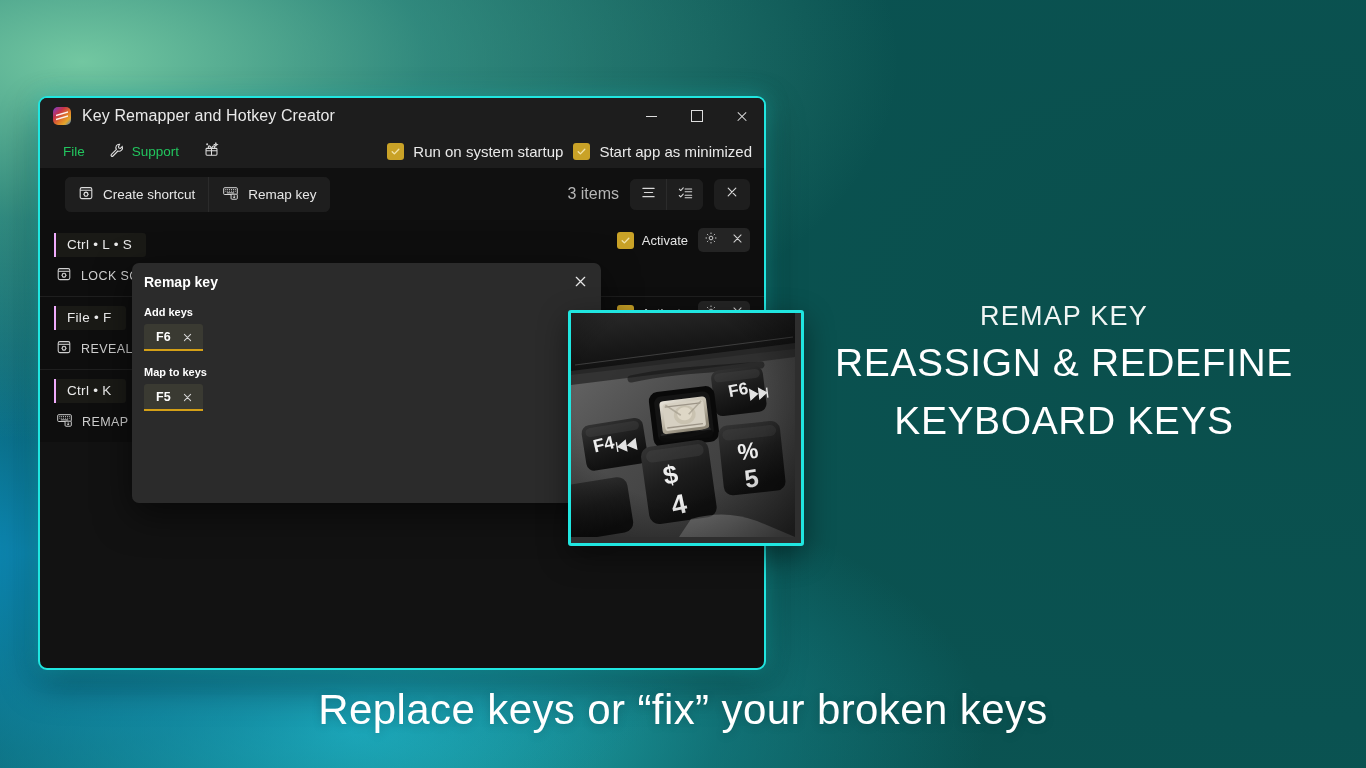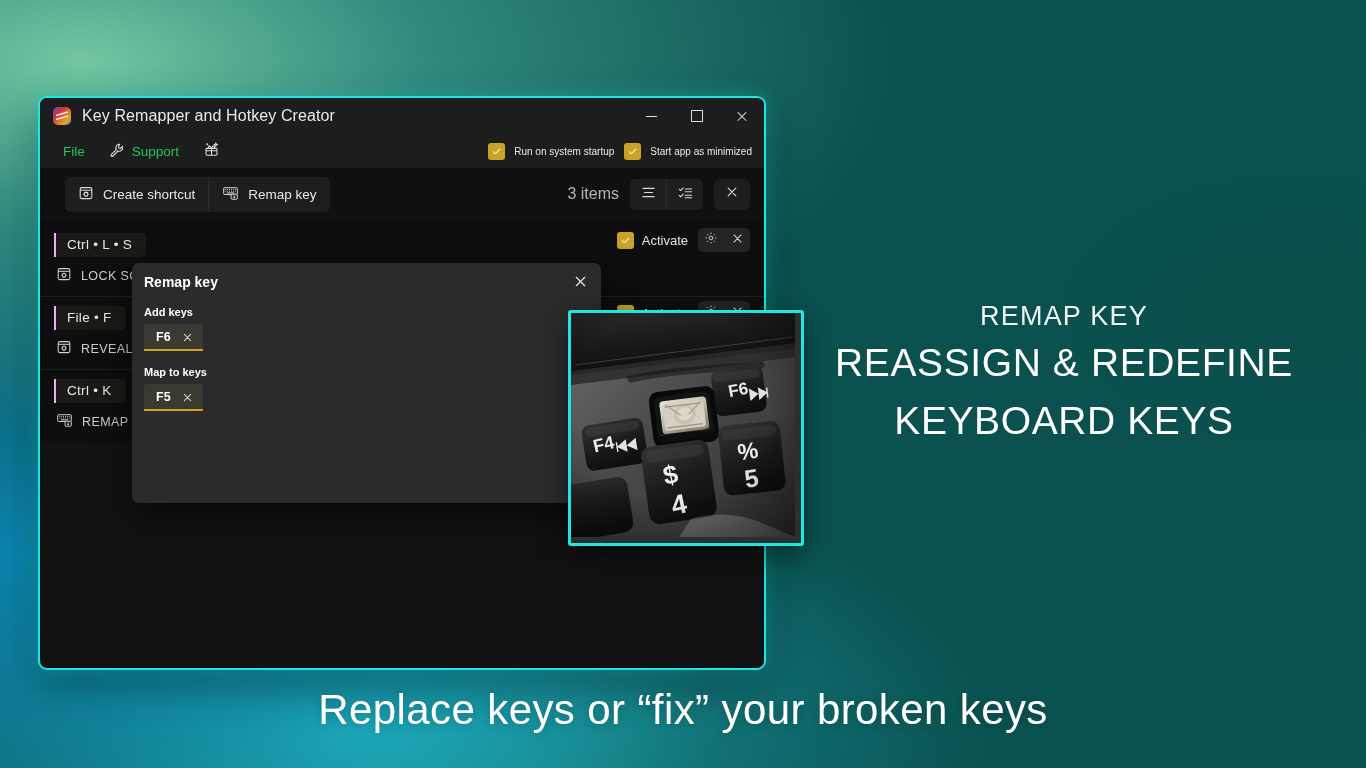--- a/index.html
+++ b/index.html
@@ -120,21 +120,21 @@
   }
   .chk-row { display: flex; align-items: center; gap: 9px; }
   .chk {
     width: 17px; height: 17px;
     border-radius: 3px;
     background: #c9a227;
     display:flex; align-items:center; justify-content:center;
     flex: none;
   }
   .chk svg { display:block; }
-  .chk-label { font-size: 10px; color: #e9e9e9; white-space: nowrap; }
+  .chk-label { font-size: 15px; color: #e9e9e9; white-space: nowrap; }
 
   
   #toolbar {
     height: 52px;
     background: #101010;
     display: flex;
     align-items: center;
     position: relative;
     padding: 0 14px;
   }

